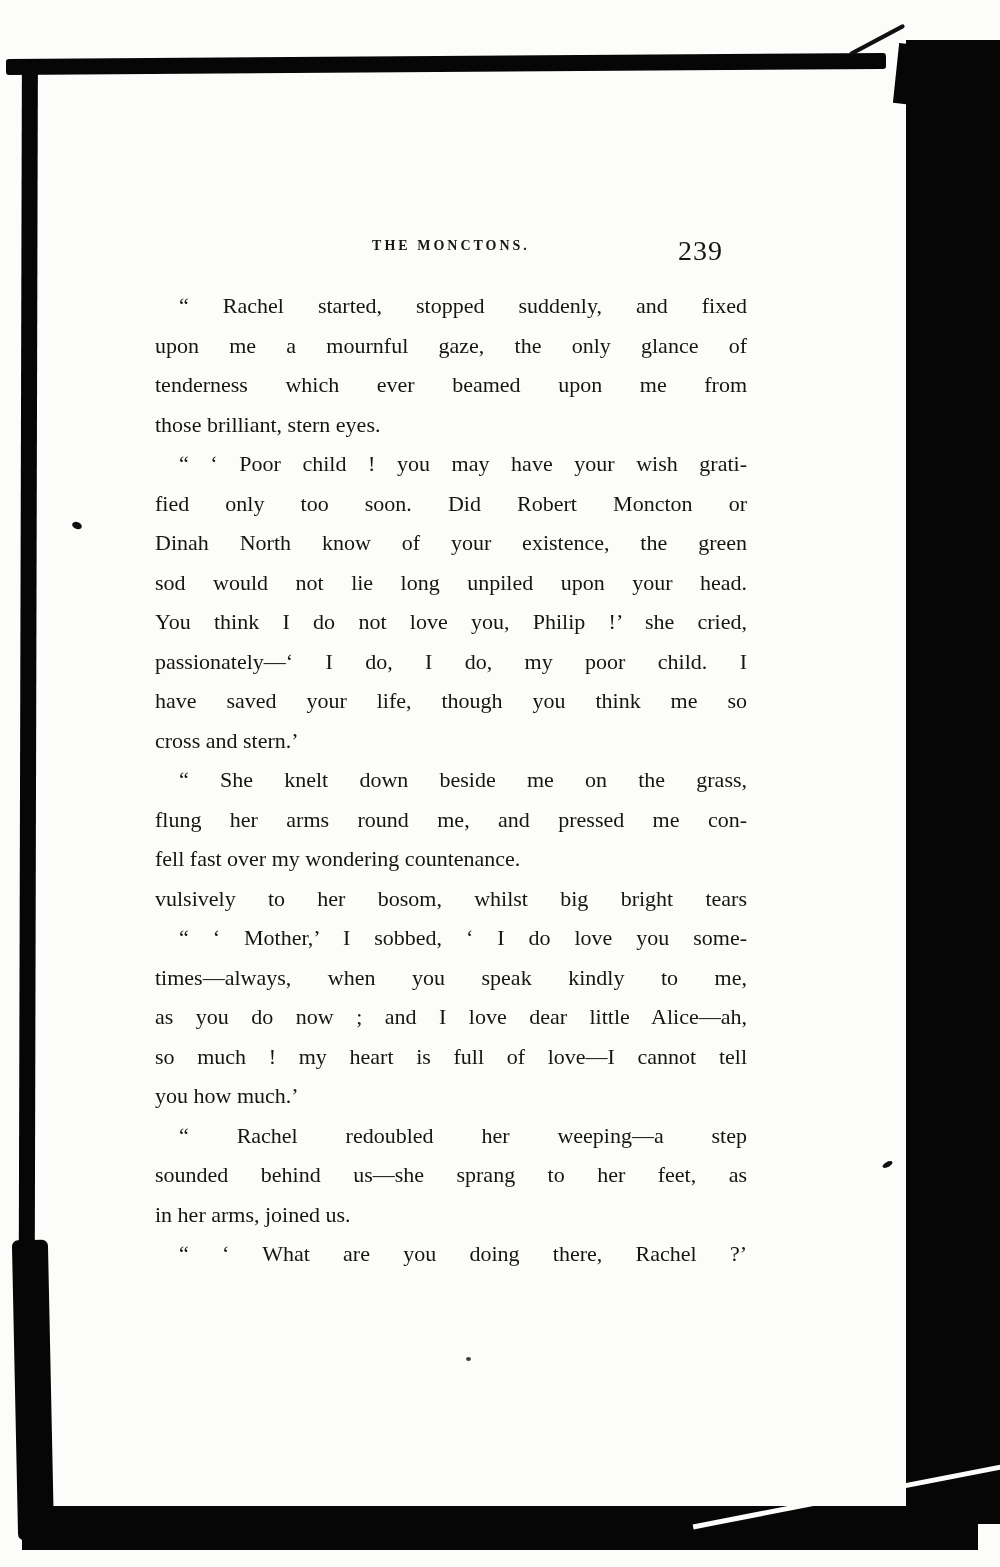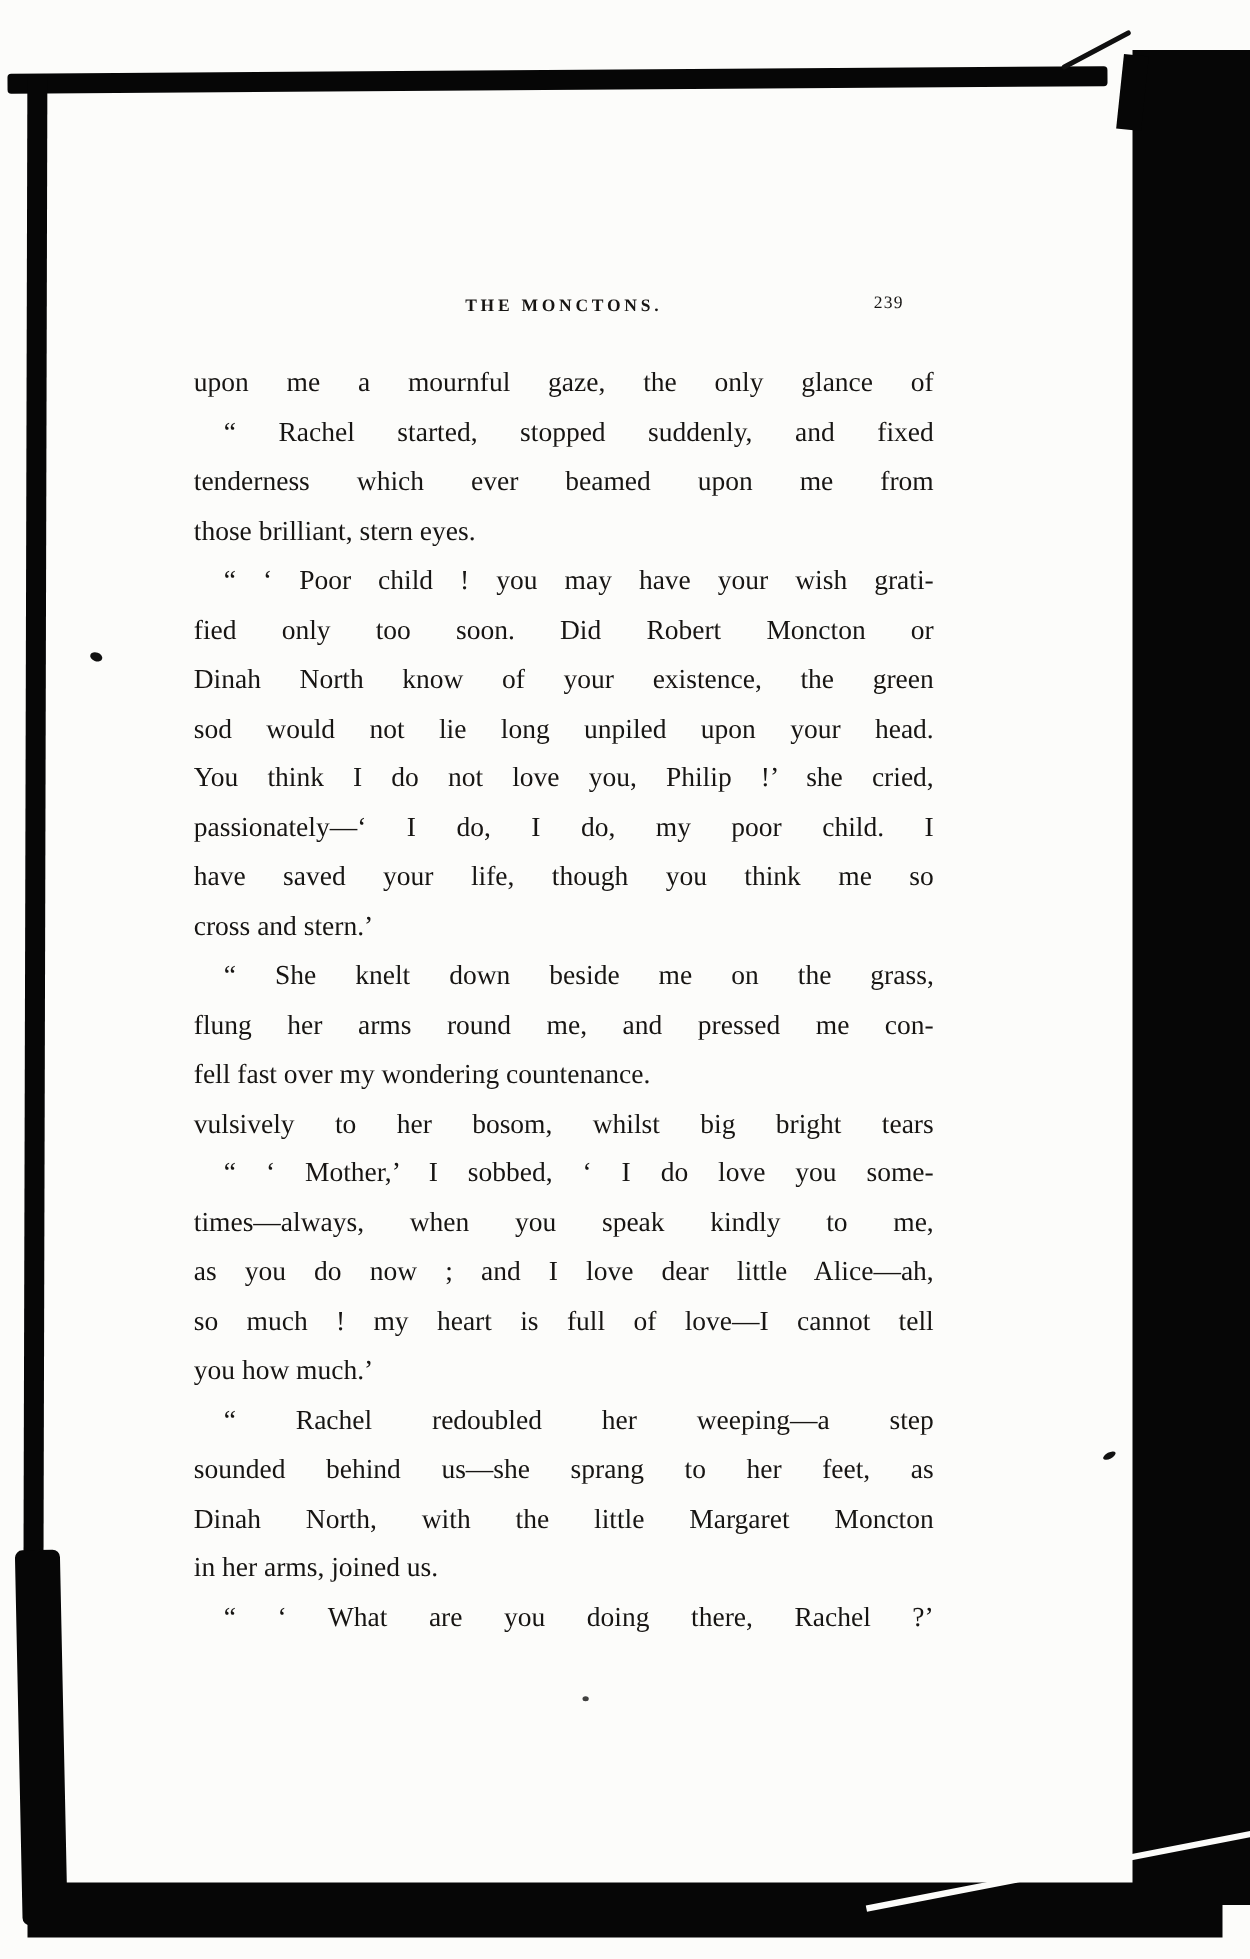--- a/index.html
+++ b/index.html
@@ -66,21 +66,21 @@
   .running-title {
     text-align: center;
     font-size: 14px;
     font-weight: 700;
     letter-spacing: 3px;
   }
   .page-number {
     position: absolute;
     right: 24px;
     top: -3px;
-    font-size: 14px;
+    font-size: 28px;
     letter-spacing: 1px;
   }
   .body-text {
     font-size: 22px;
   }
   .line {
     line-height: 39.5px;
     text-align: justify;
     text-align-last: justify;
     white-space: normal;
@@ -102,22 +102,22 @@
 <div class="speck speck-left"></div>
 <div class="speck speck-right"></div>
 <div class="speck speck-mid"></div>
 
 <div class="content">
   <div class="header">
     <div class="running-title">THE MONCTONS.</div>
     <div class="page-number">239</div>
   </div>
   <div class="body-text">
+      <div class="line first">“ Rachel started, stopped suddenly, and fixed</div>
       <div class="line">upon me a mournful gaze, the only glance of</div>
-      <div class="line first">“ Rachel started, stopped suddenly, and fixed</div>
       <div class="line">tenderness which ever beamed upon me from</div>
       <div class="line last">those brilliant, stern eyes.</div>
       <div class="line first">“ ‘ Poor child ! you may have your wish grati-</div>
       <div class="line">fied only too soon.  Did Robert Moncton or</div>
       <div class="line">Dinah North know of your existence, the green</div>
       <div class="line">sod would not lie long unpiled upon your head.</div>
       <div class="line">You think I do not love you, Philip !’ she cried,</div>
       <div class="line">passionately—‘ I do, I do, my poor child.  I</div>
       <div class="line">have saved your life, though you think me so</div>
       <div class="line last">cross and stern.’</div>
@@ -125,17 +125,16 @@
       <div class="line">flung her arms round me, and pressed me con-</div>
       <div class="line last">fell fast over my wondering countenance.</div>
       <div class="line">vulsively to her bosom, whilst big bright tears</div>
       <div class="line first">“ ‘ Mother,’ I sobbed, ‘ I do love you some-</div>
       <div class="line">times—always, when you speak kindly to me,</div>
       <div class="line">as you do now ; and I love dear little Alice—ah,</div>
       <div class="line">so much ! my heart is full of love—I cannot tell</div>
       <div class="line last">you how much.’</div>
       <div class="line first">“ Rachel redoubled her weeping—a step</div>
       <div class="line">sounded behind us—she sprang to her feet, as</div>
-      <div class="line">Dinah North, with the little Margaret Moncton</div>
       <div class="line last">in her arms, joined us.</div>
       <div class="line first">“ ‘ What are you doing there, Rachel ?’</div>
     </div>
 </div>
 
 </body></html>

